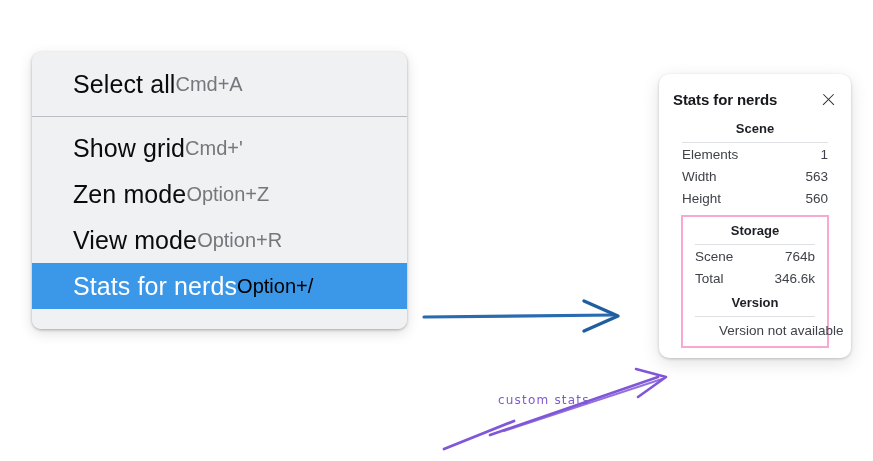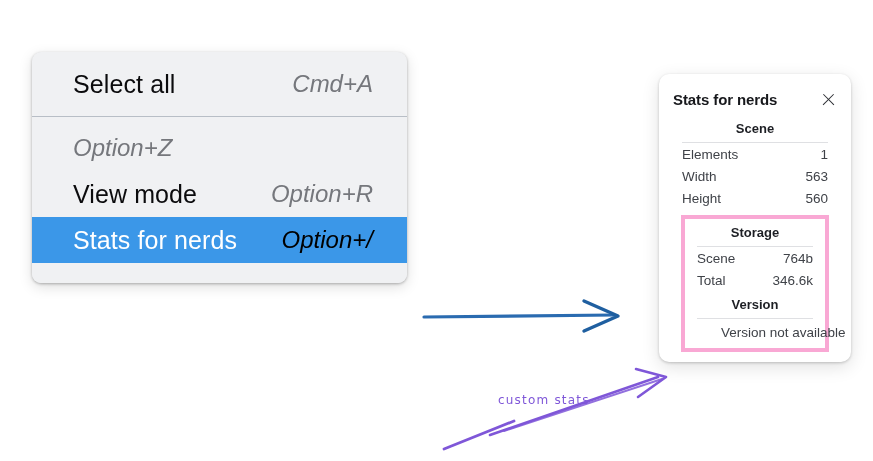--- a/index.html
+++ b/index.html
@@ -36,37 +36,35 @@
     padding-bottom: 0;
   }
   .menu-separator {
     height: 1px;
     background: #b8bec6;
     width: 100%;
   }
   .menu-item {
     display: flex;
     align-items: center;
-    justify-content: space-between;
     height: 46px;
     padding: 0 34px 0 41px;
     box-sizing: border-box;
     cursor: default;
   }
   .menu-item .mi-label {
     font-size: 25px;
     color: #0b0b0d;
     letter-spacing: 0.1px;
     white-space: nowrap;
   }
   .menu-item .mi-shortcut {
-    font-size: 24px;
+    font-size: 20px;
     color: #75777c;
     white-space: nowrap;
-    font-style: italic;
   }
   .menu-item.selected {
     background: #3b97e8;
   }
   .menu-item.selected .mi-label {
     color: #ffffff;
   }
   .menu-item.selected .mi-shortcut {
     color: #000000;
   }
@@ -150,21 +148,21 @@
     font-size: 13.5px;
     color: #3f4248;
     padding: 4px 0 3px 0;
     gap: 8px;
   }
   .sp-row .sp-key { white-space: nowrap; }
   .sp-row .sp-val { white-space: nowrap; }
 
   
   #custom-stats-block {
-    border: 4px solid #f9a8d4;
+    border: 2px solid #f9a8d4;
     margin: 6px -1px 0 -1px;
     padding: 0 12px 6px 12px;
     box-sizing: border-box;
   }
   #custom-stats-block .sp-section-title { padding-top: 6px; }
   .sp-note {
     font-size: 13.5px;
     color: #3f4248;
     padding: 6px 0 2px 0;
     white-space: nowrap;
@@ -200,20 +198,25 @@
     <div class="menu-item">
       <span class="mi-label">Select all</span>
       <span class="mi-shortcut">Cmd+A</span>
     </div>
   </div>
 
   <div class="menu-separator"></div>
 
   <div class="menu-group group-bottom">
     <div class="menu-item">
+      <span class="mi-label">Show grid</span>
+      <span class="mi-shortcut">Cmd+'</span>
+    </div>
+    <div class="menu-item">
+      <span class="mi-label">Zen mode</span>
       <span class="mi-shortcut">Option+Z</span>
     </div>
     <div class="menu-item">
       <span class="mi-label">View mode</span>
       <span class="mi-shortcut">Option+R</span>
     </div>
     <div class="menu-item selected">
       <span class="mi-label">Stats for nerds</span>
       <span class="mi-shortcut">Option+/</span>
     </div>

